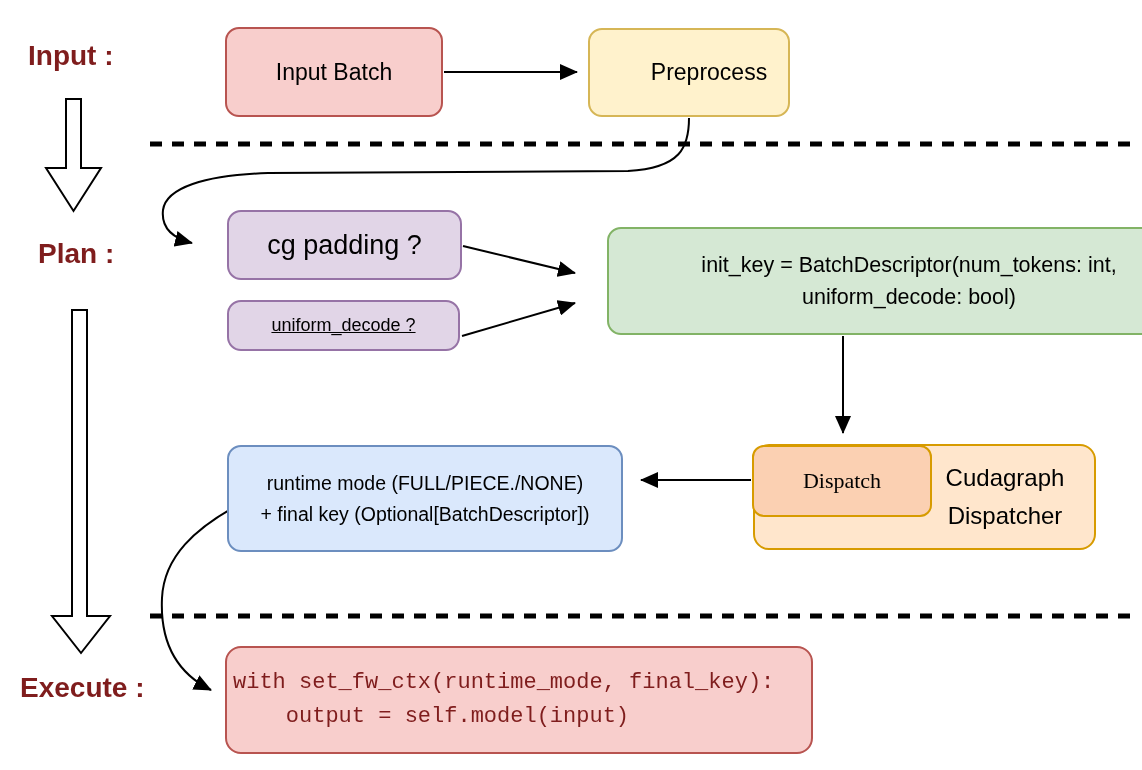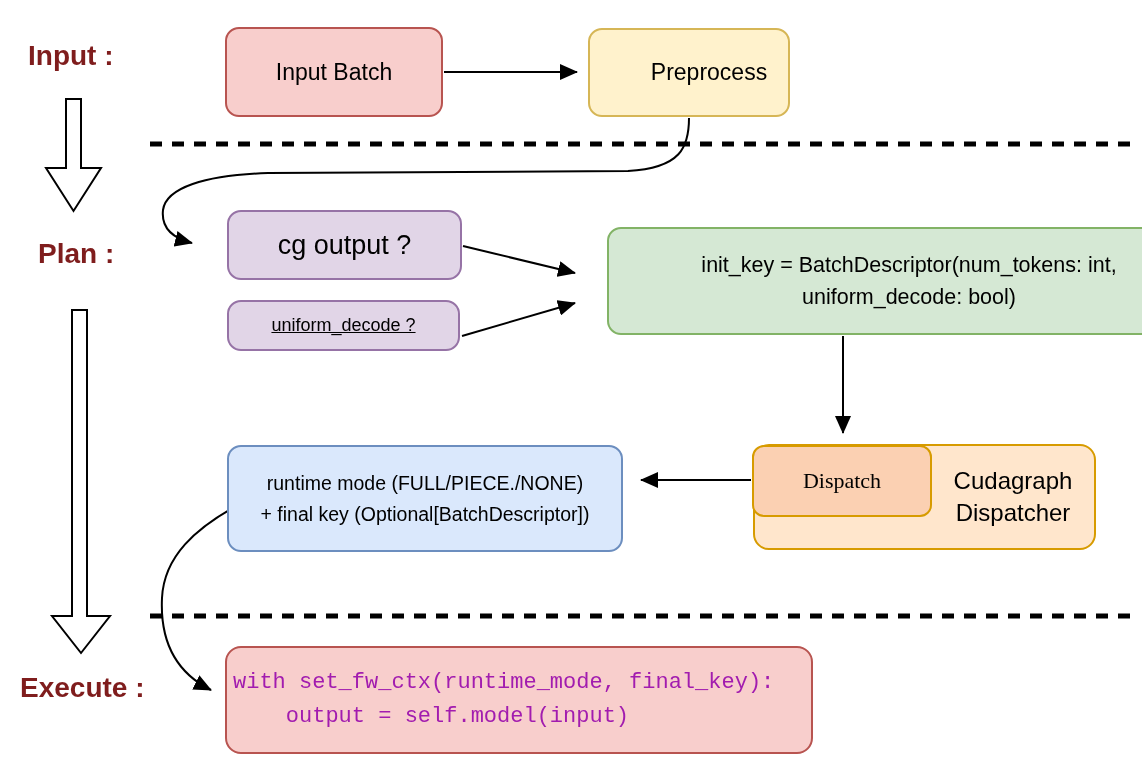--- a/index.html
+++ b/index.html
@@ -39,34 +39,34 @@
 
   #node-input-batch   { left: 225px; top: 27px;  width: 218px; height: 90px;  font-size: 23px; }
   #node-preprocess    { left: 588px; top: 28px;  width: 202px; height: 89px;  font-size: 23px; padding-left: 40px; }
   #node-cg-padding    { left: 227px; top: 210px; width: 235px; height: 70px;  font-size: 27px; }
   #node-uniform-decode{ left: 227px; top: 300px; width: 233px; height: 51px;  font-size: 18px; text-decoration: underline; }
   #node-init-key      { left: 607px; top: 227px; width: 604px; height: 108px; font-size: 21.5px; line-height: 32px; }
   #node-runtime       { left: 227px; top: 445px; width: 396px; height: 107px; font-size: 19.5px; line-height: 31px; }
   #node-dispatcher    { left: 753px; top: 444px; width: 343px; height: 106px; }
   #node-dispatch      { left: 752px; top: 445px; width: 180px; height: 72px;  font-size: 22px; font-family: Liberation Serif, serif; }
   #dispatcher-caption {
-    position: absolute; right: 2px; top: 0; height: 100%; width: 158px;
+    position: absolute; right: 10px; top: 0; height: 100%; width: 158px;
     display: flex; align-items: center; justify-content: center;
-    font-size: 24px; line-height: 32px; white-space: pre-line; text-align: center;
+    font-size: 24px; line-height: 38px; white-space: pre-line; text-align: center;
   }
   #node-execute-code  {
     left: 225px; top: 646px; width: 588px; height: 108px;
     justify-content: flex-start; align-items: center;
     border-radius: 16px;
   }
   #node-execute-code .code {
     font-family: "Liberation Mono", "DejaVu Sans Mono", monospace;
     font-size: 22px;
     line-height: 34px;
-    color: #a21caf;
+    color: #7f1d1d;
     white-space: pre;
     text-align: left;
     padding-left: 6px;
   }
   #connector-layer {
     position: absolute; left: 0; top: 0;
     width: 1142px; height: 770px;
     pointer-events: none;
   }
   #label-input   { left: 28px; top: 40px; }
@@ -108,21 +108,21 @@
 
   <div class="node red" id="node-input-batch">
     <span class="txt">Input Batch</span>
   </div>
 
   <div class="node yellow" id="node-preprocess">
     <span class="txt">Preprocess</span>
   </div>
 
   <div class="node purple" id="node-cg-padding">
-    <span class="txt">cg output ?</span>
+    <span class="txt">cg padding ?</span>
   </div>
 
   <div class="node purple" id="node-uniform-decode">
     <span class="txt">uniform_decode ?</span>
   </div>
 
   <div class="node green" id="node-init-key">
     <span class="txt">init_key = BatchDescriptor(num_tokens: int,
 uniform_decode: bool)</span>
   </div>

